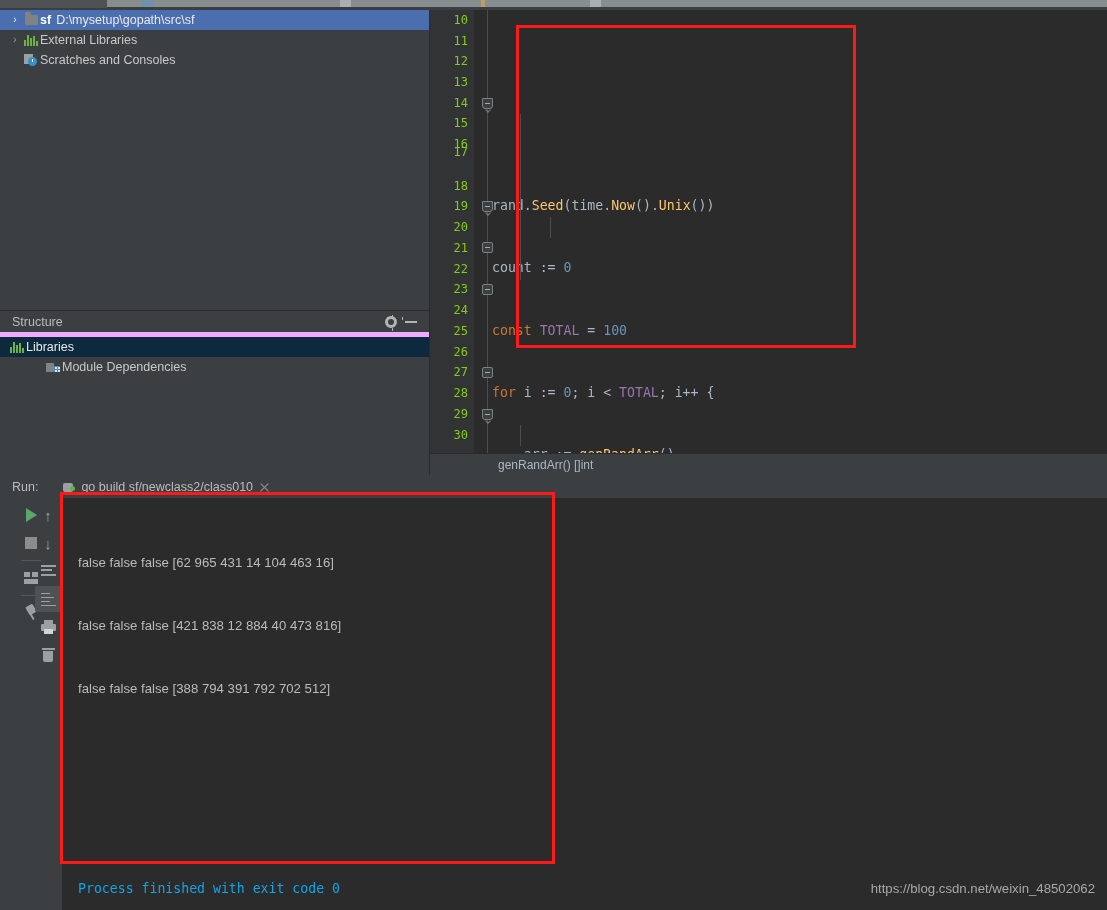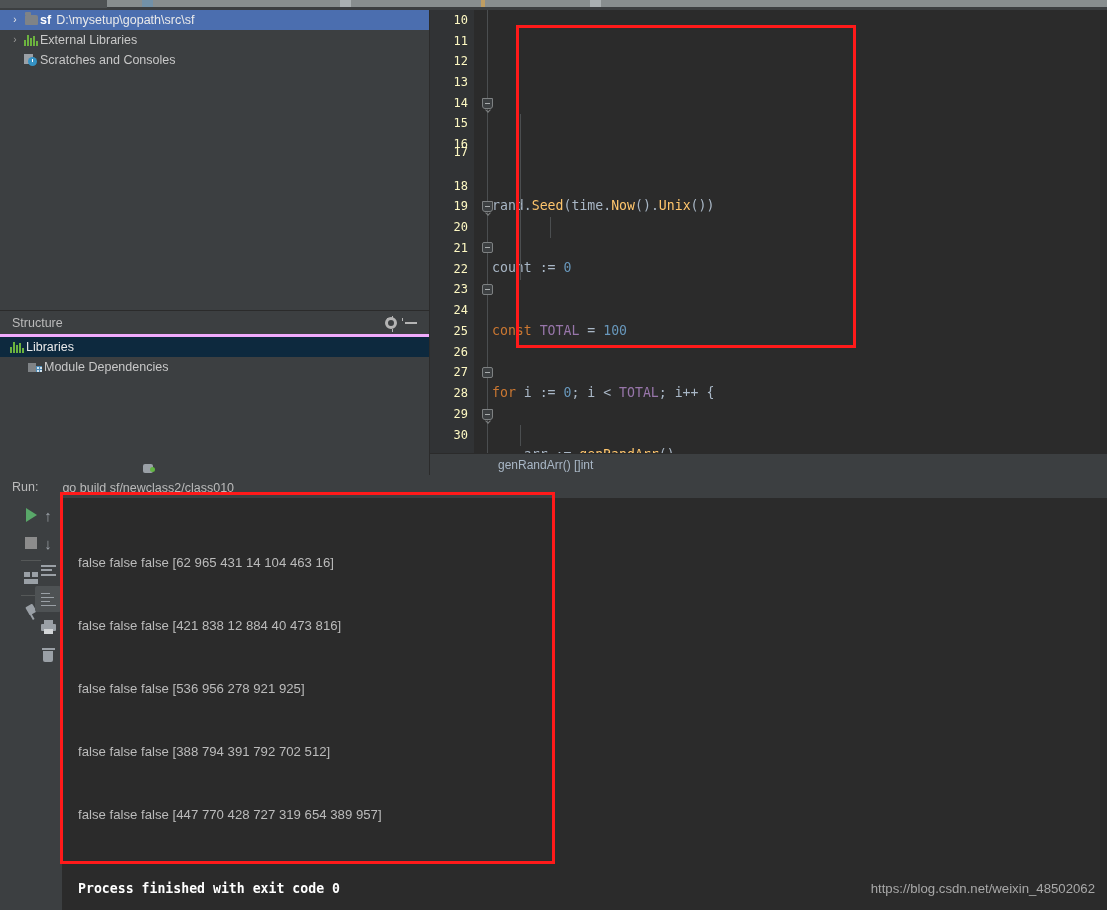--- a/index.html
+++ b/index.html
@@ -57,36 +57,36 @@
   .ic-mod .m2 { position:absolute; left:8px; top:4px; width:6px; height:6px; background:#4e8ab5; }
   .ic-mod .m2:after{ content:""; position:absolute; left:1px; top:1px; width:2px; height:2px; background:#cfe3f0; box-shadow:3px 0 0 #cfe3f0, 0 3px 0 #cfe3f0, 3px 3px 0 #cfe3f0;}
 
   
   .structure-panel {
     position:absolute; left:0; top:310px; width:430px; height:165px;
     background:#3c3f41; border-top:1px solid #2b2b2b; border-right:1px solid #2b2b2b;
   }
   .structure-header {
     height:26px; display:flex; align-items:center; padding:0 8px 0 12px;
-    color:#bbbbbb; font-size:12.5px; border-bottom:3px solid #f0abfc;
+    color:#bbbbbb; font-size:12.5px; border-bottom:5px solid #f0abfc;
   }
   .structure-header .sp { flex:1; }
   .hdr-btn { width:20px; height:20px; display:flex; align-items:center; justify-content:center; cursor:pointer; }
   .ic-gear { width:12px; height:12px; border-radius:50%; border:3px solid #b4b4b4; position:relative; }
   .ic-gear:before { content:""; position:absolute; left:3.5px; top:-4px; width:1.5px; height:3px; background:#b4b4b4;
     box-shadow: 0 13px 0 #b4b4b4, -5px 2px 0 #b4b4b4, 10px 2px 0 #b4b4b4; }
   .ic-minus { width:12px; height:2px; background:#b4b4b4; }
 
   
   .editor {
     position:absolute; left:430px; top:10px; width:677px; height:450px; background:#2b2b2b;
   }
   .gutter { position:absolute; left:0; top:0; width:44px; height:450px; background:#313335; }
   .gutter .ln {
-    position:absolute; right:6px; color:#fef9c3; font-size:12px;
+    position:absolute; right:6px; color:#84cc16; font-size:12px;
     font-family:"DejaVu Sans Mono", monospace; line-height:20.7px; height:20.7px;
   }
   .fold-line { position:absolute; left:57px; top:0; width:1px; height:450px; background:#4b4e50; }
   .fold-mark { position:absolute; left:52px; width:11px; height:11px; border:1px solid #7e8182; background:#3c3f41; }
   .fold-mark:after { content:""; position:absolute; left:2px; top:4px; width:5px; height:1px; background:#a9acad; }
   .fold-mark.open { border-radius:0 0 3px 3px; }
   .fold-mark.open:before { content:""; position:absolute; left:3px; top:9px; width:3px; height:3px;
       border-right:1px solid #7e8182; border-bottom:1px solid #7e8182; transform:rotate(45deg); }
   .fold-mark.closed { border-radius:2px; }
 
@@ -106,21 +106,21 @@
     position:absolute; left:430px; top:453px; width:677px; height:23px;
     background:#3c3f41; border-top:1px solid #2b2b2b;
     display:flex; align-items:center; padding-left:68px;
     color:#a9b7c6; font-size:12px;
   }
 
   
   .run-window { position:absolute; left:0; top:476px; width:1107px; height:434px; background:#3c3f41; }
   .run-header { position:absolute; left:0; top:0; width:1107px; height:22px; display:flex; align-items:center; }
   .run-label { margin-left:12px; color:#bbbbbb; font-size:12.5px; }
-  .run-tab { margin-left:24px; display:flex; align-items:center; gap:6px; color:#bbbbbb; font-size:12.5px;flex-direction:column; }
+  .run-tab { margin-left:24px; display:flex; align-items:center; gap:6px; color:#bbbbbb; font-size:12.5px; }
   .ic-run-cfg { position:relative; width:13px; height:13px; }
   .ic-run-cfg .body { position:absolute; left:1px; top:2px; width:10px; height:9px; background:#9aa0a6; border-radius:2px; }
   .ic-run-cfg .dot { position:absolute; left:8px; top:5px; width:5px; height:5px; border-radius:50%; background:#62b543; }
   .ic-close { width:11px; height:11px; position:relative; opacity:.65; cursor:pointer; }
   .ic-close:before, .ic-close:after { content:""; position:absolute; left:0; top:5px; width:11px; height:1.4px; background:#c0c0c0; }
   .ic-close:before { transform:rotate(45deg); } .ic-close:after { transform:rotate(-45deg); }
 
   .run-toolbar { position:absolute; left:0; top:22px; width:62px; height:412px; background:#3c3f41; }
   .run-toolbar-b { position:absolute; left:34px; top:22px; width:28px; height:412px; }
   .tbtn { width:26px; height:26px; margin:2px auto 0 auto; display:flex; align-items:center; justify-content:center; cursor:pointer; border-radius:2px; }
@@ -145,22 +145,22 @@
   .ic-trash { width:13px; height:15px; position:relative; }
   .ic-trash .lid { position:absolute; left:0; top:0; width:13px; height:2.5px; background:#9aa0a6; }
   .ic-trash .bd { position:absolute; left:1.5px; top:3.5px; width:10px; height:11px; background:#9aa0a6; border-radius:0 0 2px 2px; }
 
   .console {
     position:absolute; left:62px; top:22px; width:1045px; height:416px; background:#2b2b2b;
     font-family:Liberation Sans, sans-serif; font-size:13.2px; line-height:21px;
     color:#bbbbbb; padding-top:12px; overflow:hidden; white-space:pre;
   }
   .console .cline { padding-left:16px; height:21px; }
-  .proc-line { position:absolute; left:78px; top:881px; color:#ffffff; font-size:13.2px;
-               font-family:"DejaVu Sans Mono", monospace;font-weight:bold; }
+  .proc-line { position:absolute; left:78px; top:881px; color:#0ea5e9; font-size:13.2px;
+               font-family:"DejaVu Sans Mono", monospace; }
   .wm-line  { position:absolute; right:12px; top:881px; color:#a8a8a8; font-size:13.2px;
               font-family:"Liberation Sans", sans-serif; }
 
   
   .redbox { position:absolute; border:3px solid #ff1a1a; pointer-events:none; }
   #redbox-code    { left:516px; top:25px;  width:340px; height:323px; }
   #redbox-console { left:60px;  top:492px; width:495px; height:372px; }
 </style>
 </head>
 <body>
@@ -249,21 +249,21 @@
             <span style="height:6px"></span>
             <span style="height:11px"></span>
             <span style="height:8px"></span>
             <span style="height:10px"></span>
             <span style="height:5px"></span>
           </span>
       </span>
       <span class="lbl-dim">Libraries</span>
     </div>
 
-    <div class="tree-row" style="padding-left:26px">
+    <div class="tree-row" style="padding-left:44px">
       <span class="ti">
         <span class="ic-mod">
             <span class="m1"></span>
             <span class="m2"></span>
           </span>
       </span>
       <span class="lbl-dim">Module Dependencies</span>
     </div>
   </div>
 
@@ -404,23 +404,21 @@
         <span class="ic-trash">
             <span class="lid"></span>
             <span class="bd"></span>
           </span>
       </div>
     </div>
 
     <div class="console">
       <div class="cline">false false false [62 965 431 14 104 463 16]</div>
       <div class="cline">false false false [421 838 12 884 40 473 816]</div>
-      <div class="cline">false false false [536 956 278 921 925]</div>
       <div class="cline">false false false [388 794 391 792 702 512]</div>
-      <div class="cline">false false false [447 770 428 727 319 654 389 957]</div>
       
       
       
       
       
       
       
       
       
       

